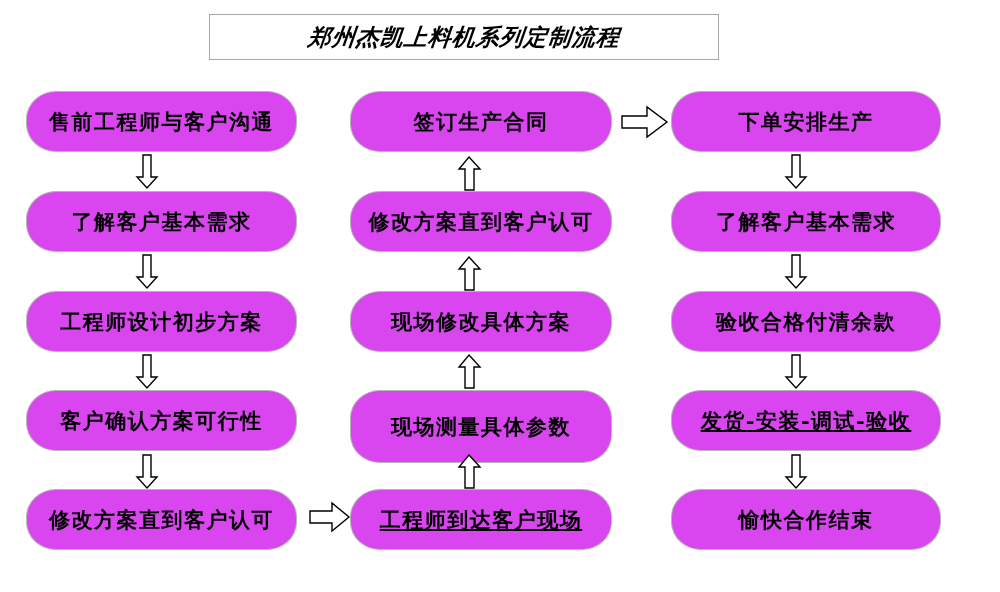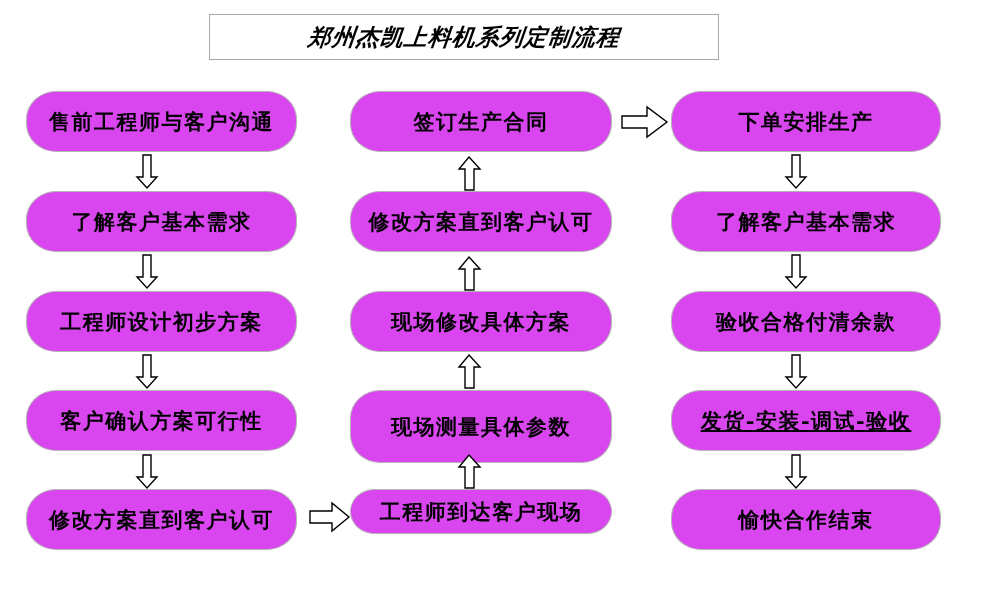--- a/index.html
+++ b/index.html
@@ -149,21 +149,21 @@
   <div class="node" style="left:350px;top:390px;width:262px;height:73px;">
     <span class="label">现场测量具体参数</span>
   </div>
 
   <div class="arrow" style="left:458px;top:455px;">
     <svg width="24" height="34" viewBox="0 0 24 34">
         <polygon points="11,0 22,12 16,12 16,33 7,33 7,12 1,12"></polygon>
       </svg>
   </div>
 
-  <div class="node" style="left:350px;top:489px;width:262px;height:45px;">
+  <div class="node" style="left:350px;top:489px;width:262px;height:61px;text-decoration:underline;">
     <span class="label">工程师到达客户现场</span>
   </div>
 
   <div class="arrow" style="left:622px;top:106px;">
     <svg width="46" height="32" viewBox="0 0 46 32">
         <polygon points="0,10 25,10 25,1 45,16 25,31 25,22 0,22"></polygon>
       </svg>
   </div>
 
   <div class="node" style="left:671px;top:91px;width:270px;height:61px;">

